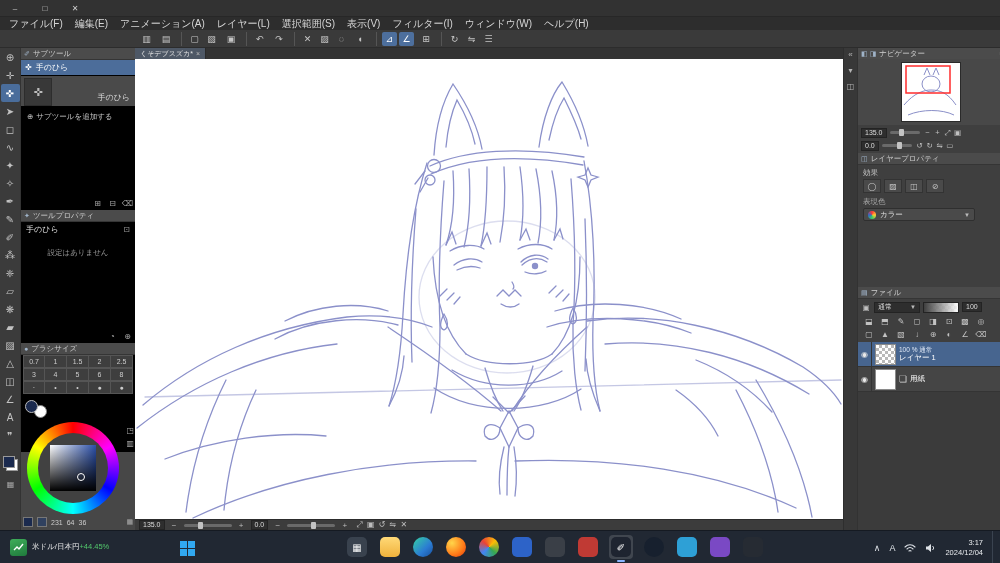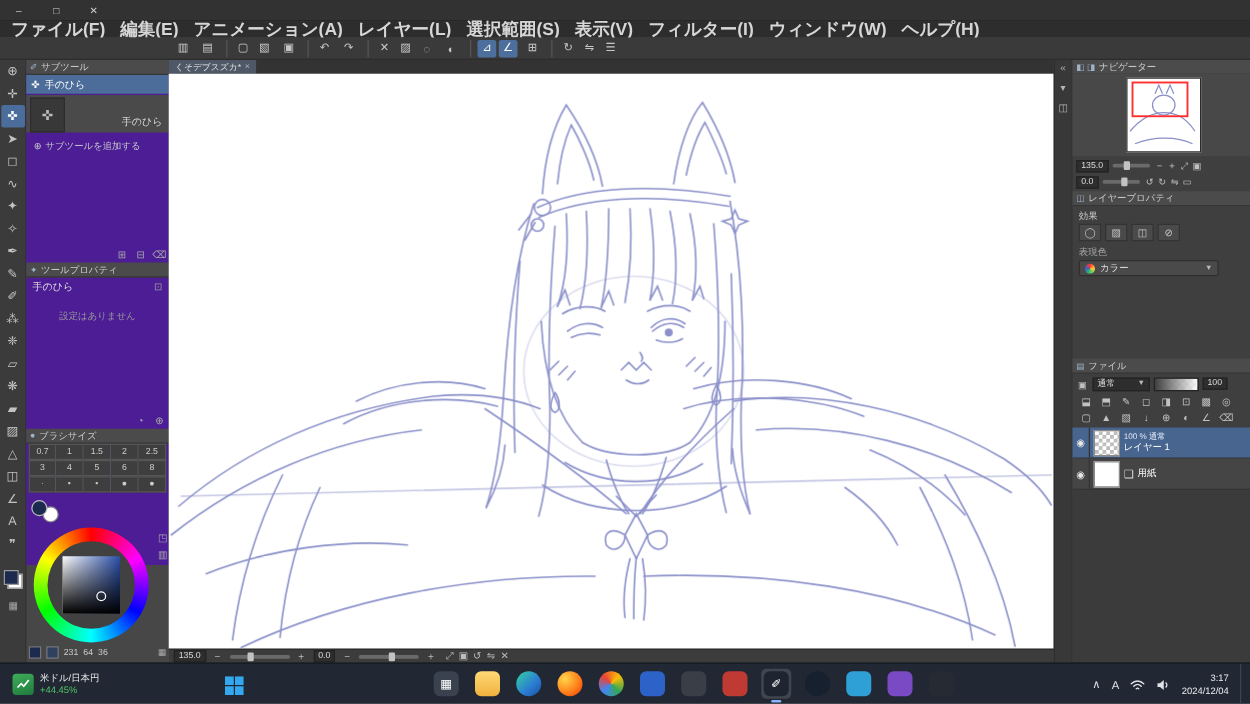--- a/index.html
+++ b/index.html
@@ -10,36 +10,36 @@
     -webkit-font-smoothing:antialiased;
   }
   .abs{position:absolute;}
   
   .titlebar{left:0;top:0;width:1000px;height:17px;background:#323232;display:flex;align-items:center;border-bottom:1px solid #272727;box-sizing:border-box;}
   .titlebar .title{flex:1;text-align:center;font-size:8px;color:#bdbdbd;white-space:nowrap;overflow:hidden;}
   .winctl{display:flex;height:100%;}
   .wbtn{width:30px;display:flex;align-items:center;justify-content:center;font-size:8px;color:#cfcfcf;}
   
   .menubar{left:0;top:17px;width:1000px;height:13px;background:#2d2d2d;display:flex;align-items:center;padding-left:3px;box-sizing:border-box;}
-  .menu-item{padding:0 6px;font-size:14px;color:#d6d6d6;line-height:13px;font-weight:bold;}
+  .menu-item{padding:0 6px;font-size:10px;color:#d6d6d6;line-height:13px;}
   
   .toolbar{left:0;top:30px;width:1000px;height:18px;background:#3a3a3a;display:flex;align-items:center;padding-left:139px;box-sizing:border-box;border-bottom:1px solid #2c2c2c;}
   .tb-icon{width:15px;height:14px;display:flex;align-items:center;justify-content:center;font-size:9px;color:#c6c6c6;margin-right:2px;}
   .tb-icon.active{background:#4d6f9d;color:#fff;border-radius:2px;}
   .tb-icon.sep-after{border-right:1px solid #555;padding-right:5px;margin-right:5px;width:20px;}
   
   .toolstrip{left:0;top:48px;width:21px;height:482px;background:#3b3b3b;border-right:1px solid #333;box-sizing:border-box;}
   .tool{width:19px;height:18px;margin:0 auto;display:flex;align-items:center;justify-content:center;font-size:10px;color:#c2c2c2;}
   .tool.active{background:#4a6d9b;color:#fff;border-radius:2px;}
   .fgbg{position:absolute;left:3px;top:408px;width:15px;height:15px;}
   .fgbg .fg{position:absolute;left:0;top:0;width:10px;height:10px;background:#1b2a4e;border:1px solid #999;}
   .fgbg .bg{position:absolute;right:0;bottom:0;width:10px;height:10px;background:#fff;border:1px solid #999;}
   .strip-extra{position:absolute;left:0;top:430px;width:21px;text-align:center;color:#aaa;font-size:8px;line-height:13px;}
   
-  .leftpanel{left:21px;top:48px;width:114px;height:404px;background:#4c1d95;box-sizing:border-box;}
+  .leftpanel{left:21px;top:48px;width:114px;height:404px;background:#000000;box-sizing:border-box;}
   .ph{height:11px;background:#4b4b4b;border-bottom:1px solid #353535;display:flex;align-items:center;gap:3px;padding:0 3px;font-size:7.5px;color:#cfcfcf;}
   .ph .ph-ic{font-size:7px;color:#9fb3c8;}
   .sel-row{position:absolute;left:0;top:12px;width:114px;height:15px;background:#4c6d9a;display:flex;align-items:center;gap:4px;padding-left:4px;box-sizing:border-box;color:#fff;font-size:8px;}
   .tool-tile{position:absolute;left:0;top:28px;width:114px;height:30px;background:#4a4a4a;}
   .tile-box{position:absolute;left:3px;top:2px;width:26px;height:26px;background:#383838;border:1px solid #2d2d2d;display:flex;align-items:center;justify-content:center;color:#bbb;font-size:11px;}
   .tile-label{position:absolute;right:5px;bottom:3px;font-size:8px;color:#ddd;}
   .add-row{position:absolute;left:0;top:62px;width:114px;height:13px;display:flex;align-items:center;gap:3px;padding-left:6px;box-sizing:border-box;font-size:7.5px;color:#c8c8c8;}
   .pfooter{position:absolute;right:2px;display:flex;gap:4px;color:#a8a8a8;font-size:8px;}
   .small-ic{width:11px;height:11px;display:flex;align-items:center;justify-content:center;}
   .tp-name{position:absolute;left:0;top:175px;width:114px;height:13px;display:flex;align-items:center;padding:0 5px;box-sizing:border-box;font-size:8px;color:#e0e0e0;justify-content:space-between;}
@@ -99,21 +99,21 @@
   .checker{background-color:#fff;background-image:linear-gradient(45deg,#b9b9b9 25%,transparent 25%,transparent 75%,#b9b9b9 75%),linear-gradient(45deg,#b9b9b9 25%,transparent 25%,transparent 75%,#b9b9b9 75%);background-size:6px 6px;background-position:0 0,3px 3px;}
   .paper-thumb{background:#fff;}
   .li-texts{display:flex;flex-direction:column;line-height:1.2;}
   .li-meta{font-size:6.5px;color:#dfe8f6;}
   .li-name{font-size:7.5px;color:#fff;}
   .page-ic{color:#d8d8d8;font-size:9px;margin-right:3px;}
   
   .taskbar{left:0;top:530px;width:1000px;height:33px;background:#212833;border-top:1px solid #151a22;box-sizing:border-box;}
   .widget{position:absolute;left:6px;top:3px;height:26px;display:flex;align-items:center;gap:5px;padding:0 4px;border-radius:4px;}
   .widget-ico{width:17px;height:17px;border-radius:3px;background:linear-gradient(160deg,#3fae5a,#1f7a3c);display:flex;align-items:center;justify-content:center;}
-  .widget-texts{display:flex;flex-direction:column;line-height:1.25;}
+  .widget-texts{display:flex;flex-direction:row;line-height:1.25;}
   .w1{font-size:7.5px;color:#e9e9e9;}
   .w2{font-size:7.5px;color:#52c76c;}
   .start{position:absolute;left:176px;top:6px;width:22px;height:22px;display:flex;align-items:center;justify-content:center;border-radius:4px;}
   .search{position:absolute;left:204px;top:6px;width:130px;height:21px;background:#333d4b;border:1px solid #49556a;border-radius:11px;display:flex;align-items:center;gap:5px;padding:0 4px 0 8px;box-sizing:border-box;}
   .search input{flex:1;background:transparent;border:none;outline:none;color:#d7dce2;font-size:8px;font-family:inherit;min-width:0;}
   .search-img{width:15px;height:15px;border-radius:50%;background:radial-gradient(circle at 35% 35%,#9fd27c,#3f7f4f 55%,#27537e);}
   .apps{position:absolute;left:345px;top:4px;display:flex;gap:9px;}
   .app{position:relative;width:24px;height:24px;display:flex;align-items:center;justify-content:center;border-radius:4px;}
   .app.active{background:rgba(255,255,255,0.14);}
   .app.active::after{content:"";position:absolute;bottom:-3px;left:8px;width:8px;height:2px;background:#8ab4ff;border-radius:1px;}

